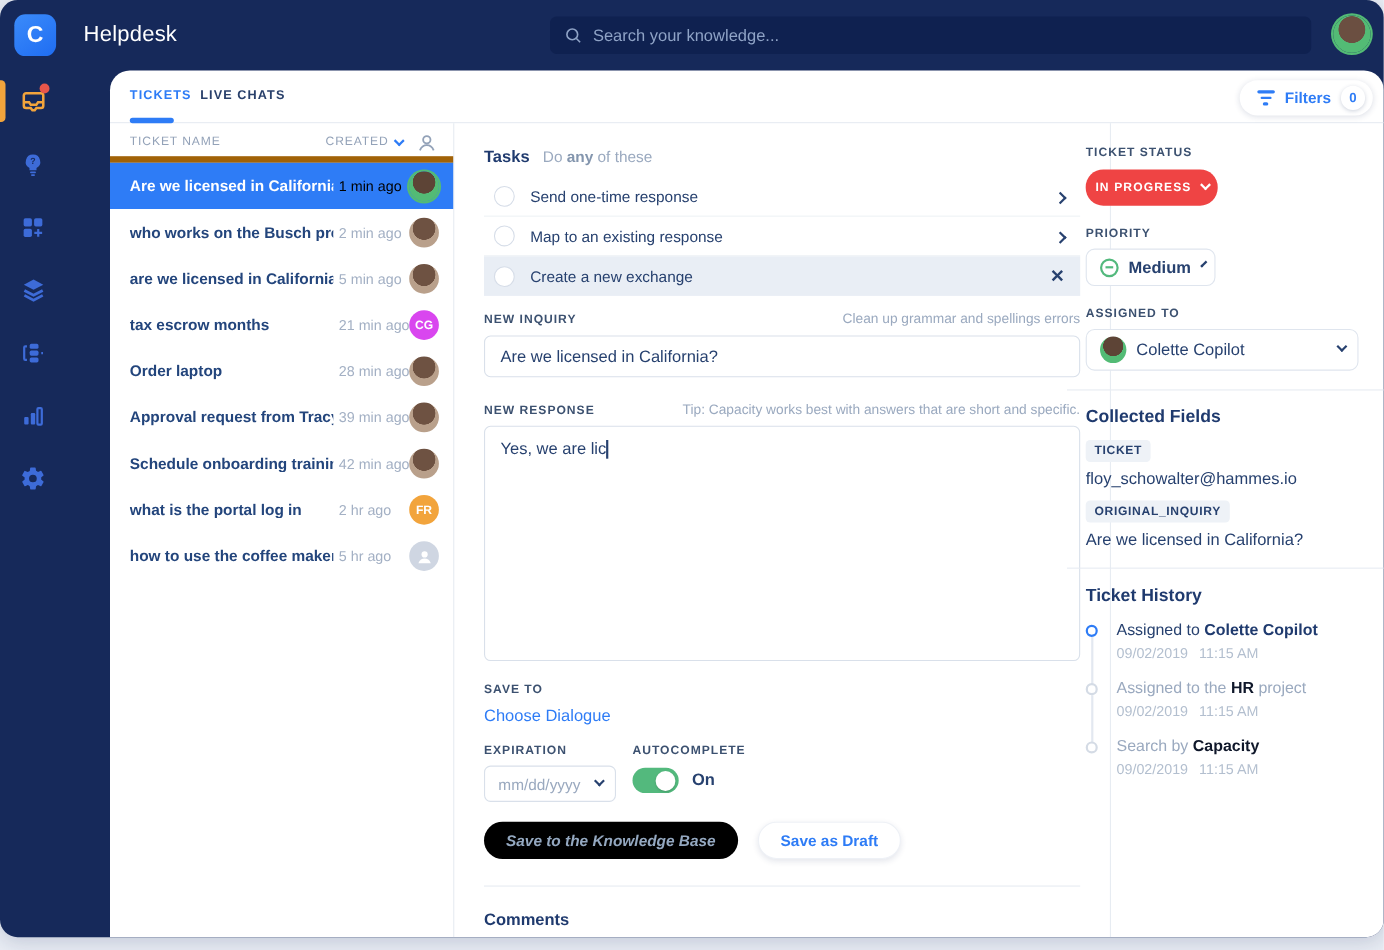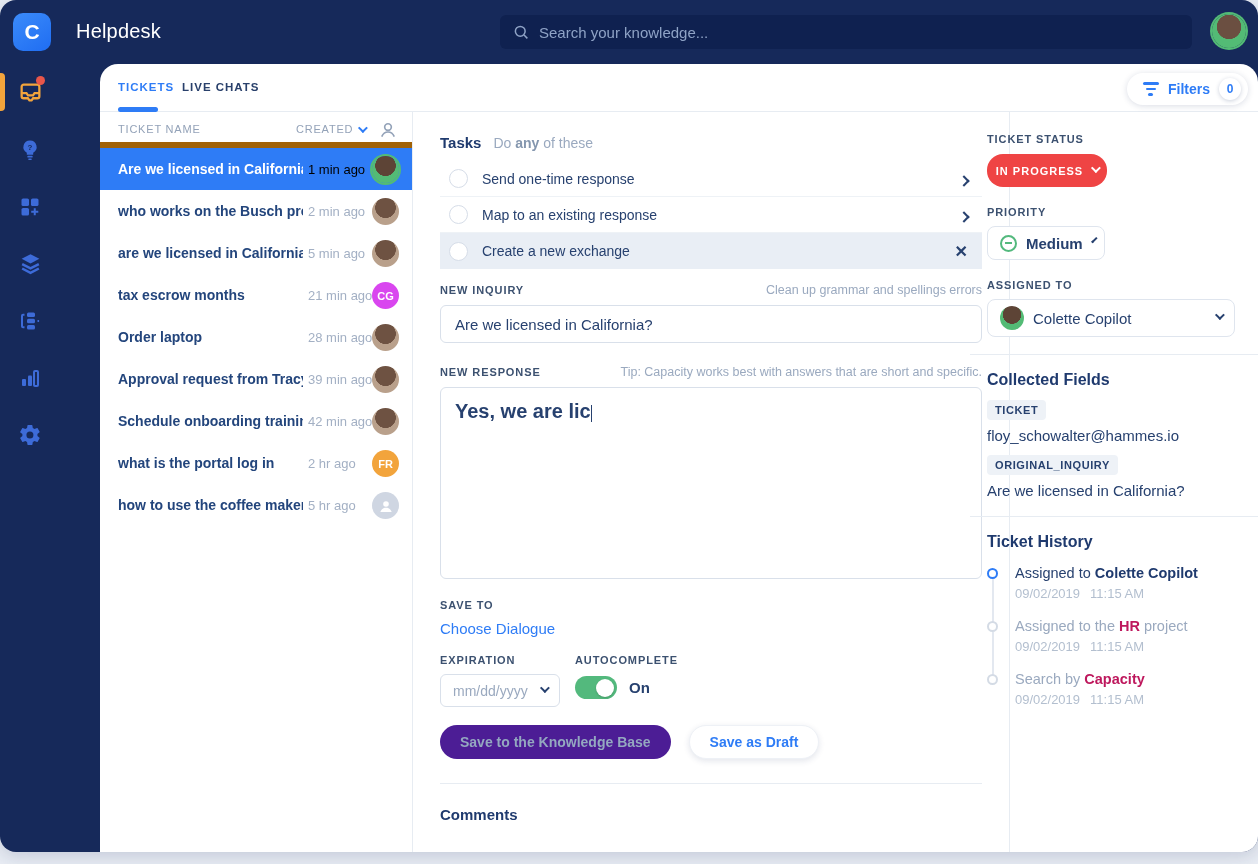--- a/index.html
+++ b/index.html
@@ -112,43 +112,43 @@
   .task-action .arrow { display:inline-block; width:8px; height:8px; border-right:2.2px solid #27416f; border-top:2.2px solid #27416f; transform:rotate(45deg); }
   .task-action .x { font-size:16px; font-weight:bold; line-height:16px; }
   .fieldline { display:flex; justify-content:space-between; align-items:baseline; margin-top:14px; }
   .lbl { font-size:11px; font-weight:bold; letter-spacing:.9px; color:#3c5170; }
   .hint { font-size:12.5px; color:#9aa9bf; }
   .inq-box {
     margin-top:8px; height:38px; border:1px solid #d9e0ea; border-radius:6px;
     display:flex; align-items:center; padding:0 14px; font-size:15px; color:#27416f; background:#fff;
   }
   .resp-box {
-    margin-top:8px; height:192px; border:1px solid #d9e0ea; border-radius:6px;
-    padding:12px 14px; font-size:20px; color:#27416f; background:#fff;font-weight:bold;
+    margin-top:8px; height:214px; border:1px solid #d9e0ea; border-radius:6px;
+    padding:12px 14px; font-size:15px; color:#27416f; background:#fff;
   }
   .caret { display:inline-block; width:1.5px; height:17px; background:#27416f; vertical-align:text-bottom; animation:blink 1s step-end infinite; }
   @keyframes blink { 50% { opacity:0; } }
   .saveto { margin-top:20px; }
   .link { margin-top:9px; font-size:15px; color:#2e7cf6; cursor:pointer; display:inline-block; }
   .exp-row { display:flex; margin-top:16px; }
   .exp-block { width:135px; }
   .auto-block { margin-left:0px; }
   .date-select {
     margin-top:8px; width:120px; height:33px; border:1px solid #d9e0ea; border-radius:6px;
     display:flex; align-items:center; justify-content:space-between; padding:0 12px; cursor:pointer; background:#fff;
   }
   .date-select .ph { color:#9aa9bf; font-size:14px; }
   .date-select .chev { color:#27416f; margin-top:-3px; }
   .toggle-row { margin-top:10px; display:flex; align-items:center; gap:12px; }
   .toggle { width:42px; height:23px; border-radius:12px; background:#53b97d; position:relative; cursor:pointer; }
   .toggle .knob { position:absolute; right:3px; top:2.5px; width:18px; height:18px; border-radius:50%; background:#fff; box-shadow:0 1px 2px rgba(0,0,0,.18); }
   .toggle-state { font-size:15px; font-weight:bold; color:#27416f; }
   .btn-row { margin-top:18px; display:flex; gap:18px; }
   .btn { height:34px; border-radius:17px; border:none; font-size:14px; font-weight:bold; padding:0 20px; cursor:pointer; font-family:"Liberation Sans",sans-serif; }
-  .btn.primary-disabled { background:#4c1d95; color:#94a8c0; }
+  .btn.primary-disabled { background:#000000; color:#94a8c0;font-style:italic; }
   .btn.secondary { background:#fff; color:#2e7cf6; border:1px solid #eef1f6; box-shadow:0 2px 6px rgba(24,44,94,.12); }
   .mid-divider { margin-top:24px; border-top:1px solid #e7ecf2; }
   .comments-title { margin-top:22px; font-size:15px; font-weight:bold; color:#1f3a6e; }
   
   .right-col { position:absolute; right:0; top:48px; width:288px; bottom:0; padding:21px 14px 0 17px; }
   .status-pill {
     margin-top:9px; width:120px; height:33px; border-radius:16px; background:#ef4444; border:none;
     color:#fff; font-size:11px; font-weight:bold; letter-spacing:1px;
     display:flex; align-items:center; justify-content:center; gap:8px; cursor:pointer;
   }
@@ -176,21 +176,21 @@
   .history { margin-top:14px; position:relative; }
   .h-event { position:relative; padding:0 0 17px 28px; }
   .h-event .marker {
     position:absolute; left:0; top:3px; width:11px; height:11px; border-radius:50%;
     background:#fff; border:2px solid #d4dbe5; z-index:2;
   }
   .h-event.active .marker { border-color:#2e7cf6; }
   .h-event::before { content:""; position:absolute; left:5px; top:14px; bottom:-4px; width:1.5px; background:#e3e8f0; }
   .h-event:last-child::before { display:none; }
   .h-text { font-size:14.5px; color:#9aa9bf; }
-  .h-text b { color:#be185d; }
+  .h-text b { color:#0f172a; }
   .h-event.active .h-text { color:#27416f; }
   .h-event.active .h-text b { color:#1f3a6e; }
   .h-ts { margin-top:5px; font-size:13px; color:#b3bfcf; display:flex; gap:10px; }
 </style>
 </head>
 <body>
 
 <div class="window">
 
   <div class="topbar">

